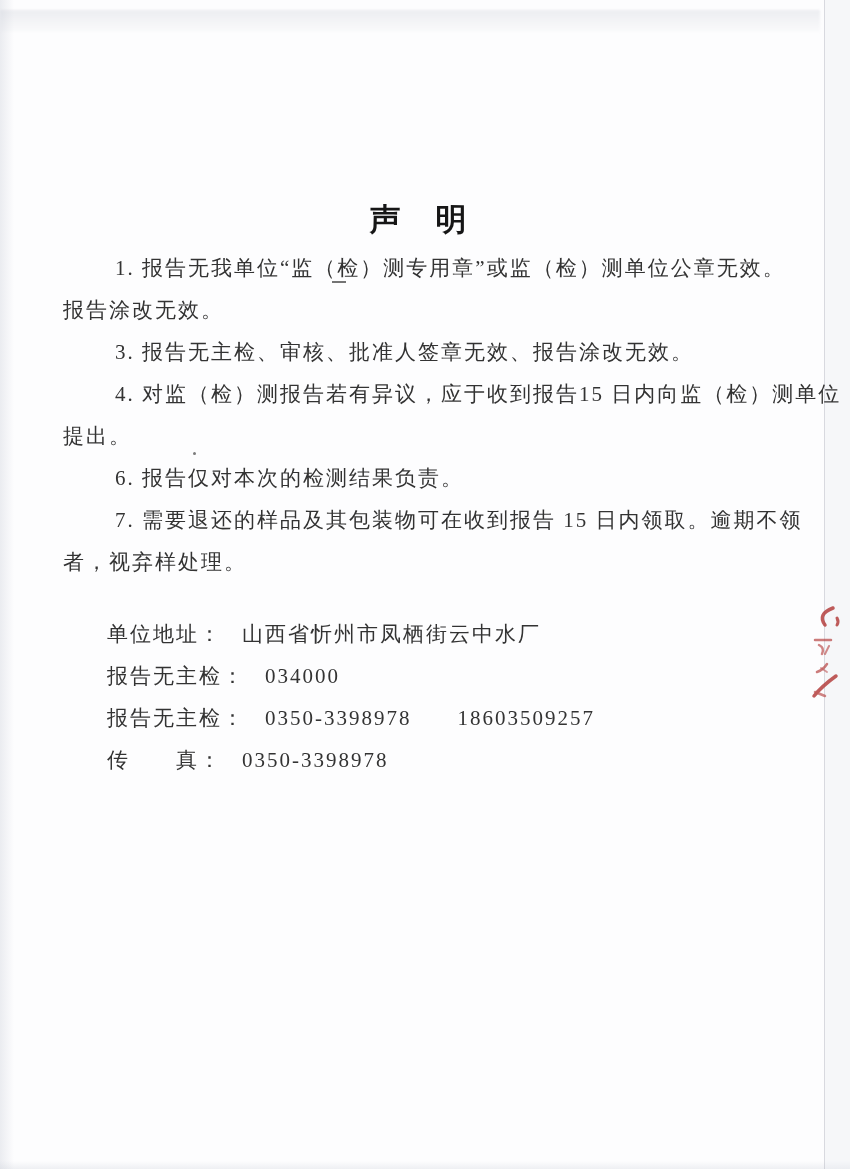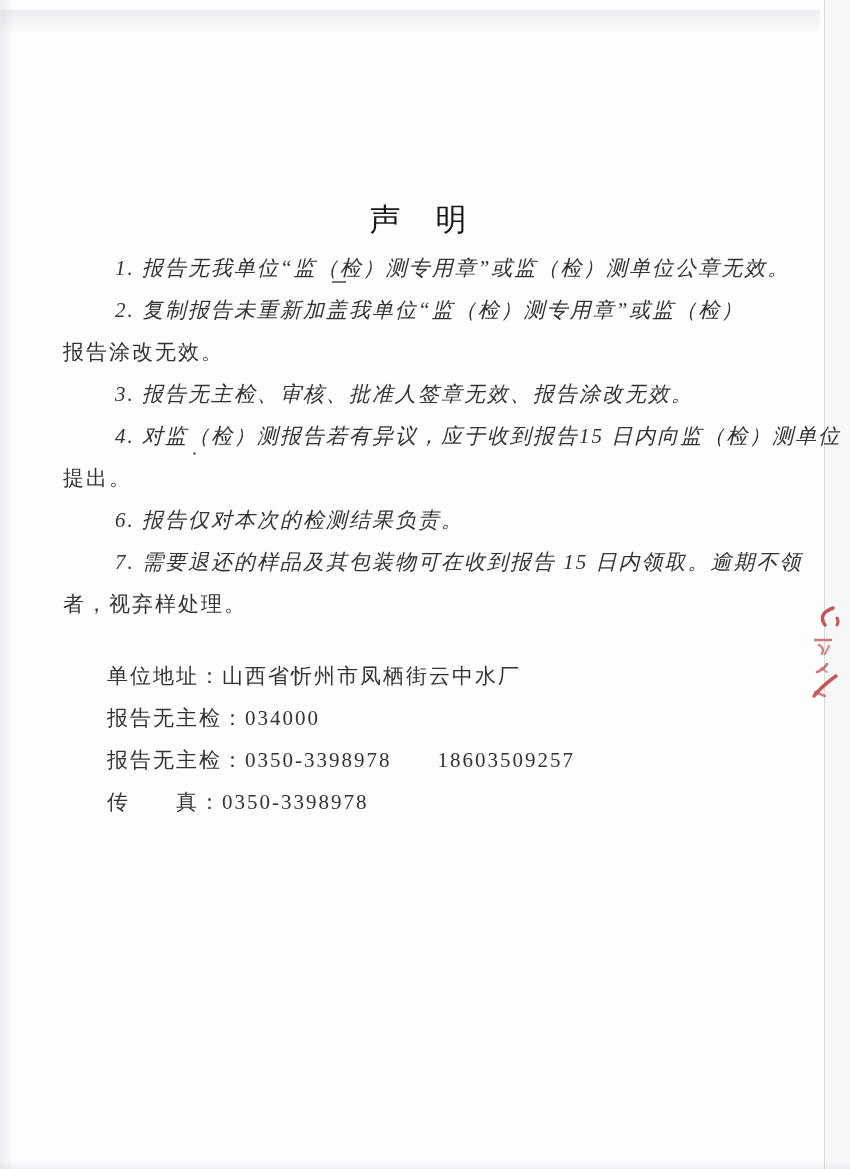--- a/index.html
+++ b/index.html
@@ -67,58 +67,57 @@
     position: absolute;
     left: 63px;
     top: 0;
     width: 712px;
   }
   .doc-title {
     margin: 0;
     padding-top: 203px;
     font-size: 31px;
     line-height: 34px;
-    font-weight: 400;
+    font-weight: 700;
     color: #161616;
     text-align: center;
     letter-spacing: 2px;
   }
   .statements {
     margin-top: 10px;
   }
   .stmt-line {
     height: 42px;
     line-height: 42px;
     font-size: 21px;
     letter-spacing: 2px;
     white-space: nowrap;
     color: #333333;
   }
   .stmt-line.first {
     padding-left: 52px;
-    font-style: italic;
   }
   .contact {
     margin-top: 30px;
     padding-left: 44px;
   }
   .contact-row {
     height: 42px;
     line-height: 42px;
     font-size: 21px;
     letter-spacing: 2px;
     white-space: nowrap;
     color: #333333;
   }
   .contact-label {
     display: inline-block;
   }
   .contact-value {
     display: inline-block;
-    margin-left: 0;
+    margin-left: 20px;
   }
   
   .seal-fragment {
     position: absolute;
     left: 803px;
     top: 602px;
     width: 47px;
     height: 100px;
     pointer-events: none;
   }
@@ -133,21 +132,20 @@
   <div class="scan-edge-bottom"></div>
   <div class="paper-edge-outside"></div>
   <div class="paper-edge-line"></div>
   <div class="speck-underline"></div>
   <div class="speck-dot"></div>
 
   <div class="content">
     <h1 class="doc-title">声　明</h1>
     <div class="statements" id="statements">
         <div class="stmt-line first">1. 报告无我单位“监（检）测专用章”或监（检）测单位公章无效。</div>
-        <div class="stmt-line first">2. 复制报告未重新加盖我单位“监（检）测专用章”或监（检）</div>
         <div class="stmt-line">报告涂改无效。</div>
         <div class="stmt-line first">3. 报告无主检、审核、批准人签章无效、报告涂改无效。</div>
         <div class="stmt-line first">4. 对监（检）测报告若有异议，应于收到报告15 日内向监（检）测单位</div>
         <div class="stmt-line">提出。</div>
         <div class="stmt-line first">6. 报告仅对本次的检测结果负责。</div>
         <div class="stmt-line first">7. 需要退还的样品及其包装物可在收到报告 15 日内领取。逾期不领</div>
         <div class="stmt-line">者，视弃样处理。</div>
       </div>
     <div class="contact" id="contact">
         <div class="contact-row"><span class="contact-label">单位地址：</span><span class="contact-value">山西省忻州市凤栖街云中水厂</span></div>

